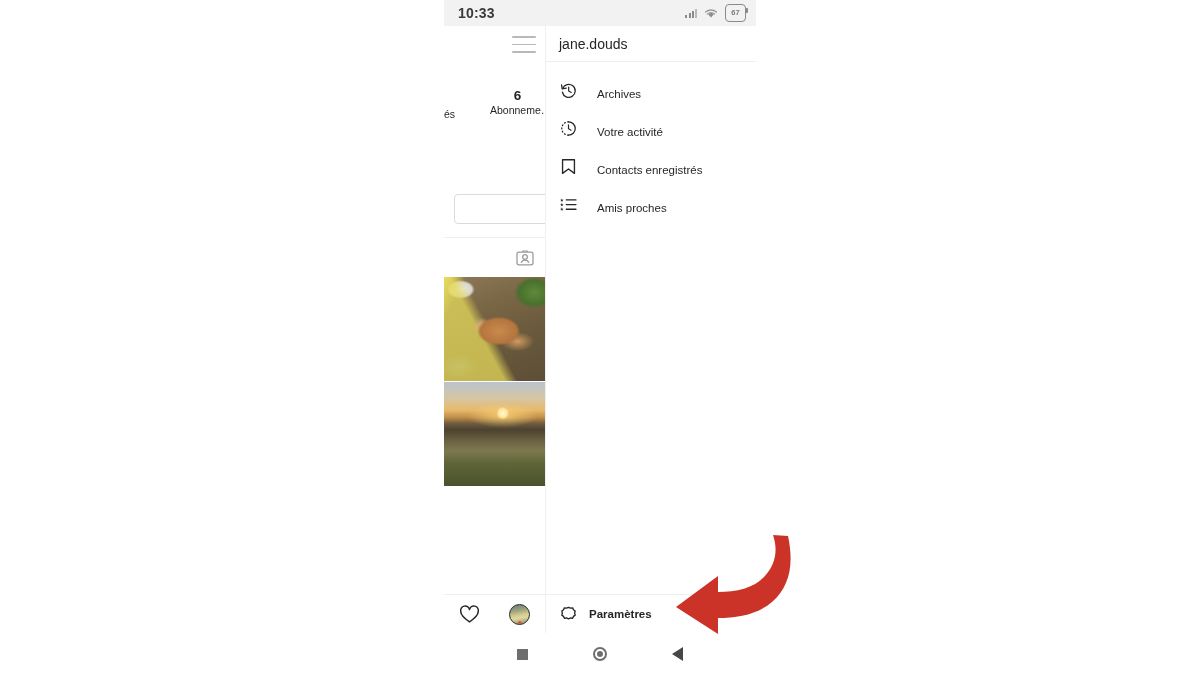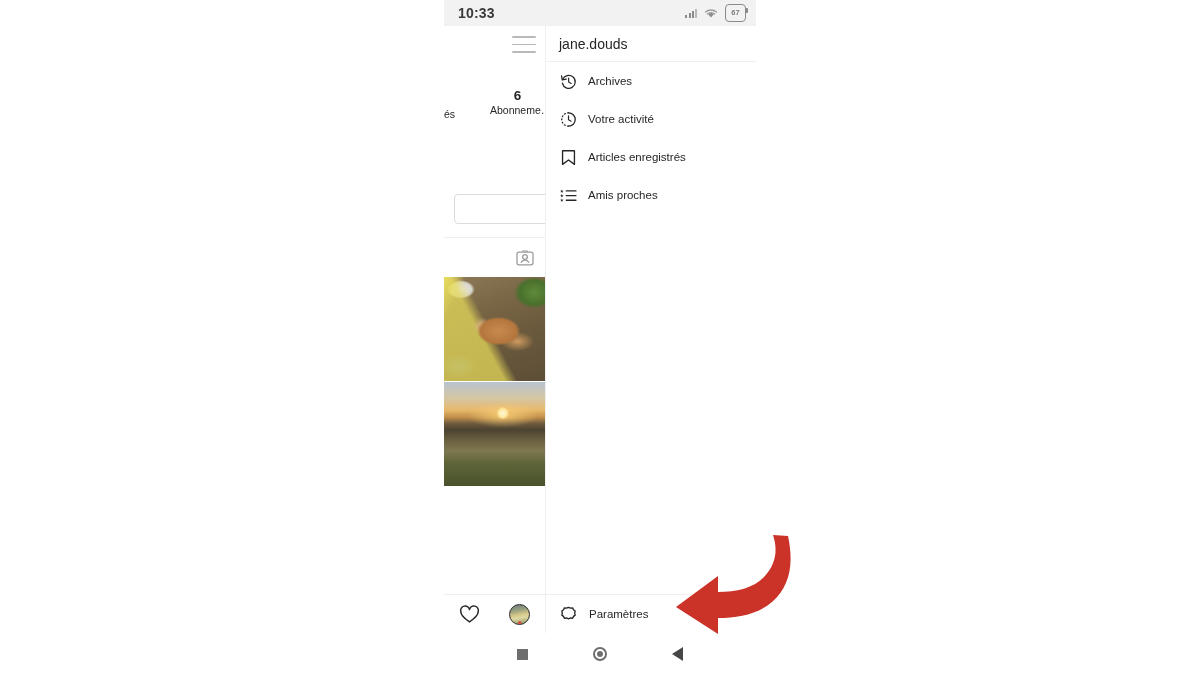--- a/index.html
+++ b/index.html
@@ -99,29 +99,29 @@
   #drawer {
     position:absolute; left:101px; top:26px; width:211px; height:607px;
     background:#ffffff; border-left:1px solid #efefef;
   }
   #drawer-header {
     height:36px; display:flex; align-items:center; padding-left:13px;
     border-bottom:1px solid #efefef;
   }
   #drawer-username { font-size:14px; color:#262626; }
   .menu-item {
-    height:38px; display:flex; align-items:center; padding-left:13px; gap:10px;
+    height:38px; display:flex; align-items:flex-end; padding-left:13px; gap:19px;
     cursor:pointer; background:transparent;
   }
   .menu-label { font-size:11.5px; color:#262626; white-space:nowrap; }
   .mi-icon { width:19px; height:19px; flex:0 0 19px; display:block; }
   #drawer-settings {
     position:absolute; left:0; bottom:0; width:211px; height:39px;
     border-top:1px solid #efefef; display:flex; align-items:center;
-    padding-left:13px; gap:11px; background:#fff; cursor:pointer;
+    padding-left:13px; gap:11px; background:#fff; cursor:pointer;font-weight:bold;
   }
 
   
   #appnav {
     position:absolute; left:0; bottom:0; width:101px; height:39px;
     border-top:1px solid #efefef; display:flex; align-items:center;
     justify-content:space-around; background:#fff;
   }
   #avatar {
     width:21px; height:21px; border-radius:50%;
@@ -239,21 +239,21 @@
           <path d="M12 7.3 v4.9 l3.2 1.9" fill="none" stroke="#262626" stroke-width="1.5" stroke-linecap="round"></path>
         </svg>
         <span class="menu-label">Votre activité</span>
       </div>
 
 
       <div class="menu-item">
         <svg class="mi-icon" viewBox="0 0 24 24">
           <path d="M4.5 3.5 h15 v17.2 l-7.5-5.6 -7.5 5.6 Z" fill="none" stroke="#262626" stroke-width="1.7" stroke-linejoin="round"></path>
         </svg>
-        <span class="menu-label">Articles enregistrés</span>
+        <span class="menu-label">Contacts enregistrés</span>
       </div>
 
       <div class="menu-item">
         <svg class="mi-icon" viewBox="0 0 24 24">
           <path d="M3.6 4.2 l.55 1.7 h1.75 l-1.42 1.05 .55 1.7 -1.43-1.05 -1.43 1.05 .55-1.7 -1.42-1.05 h1.75 Z" fill="#262626"></path>
           <path d="M3.6 9.9 l.55 1.7 h1.75 l-1.42 1.05 .55 1.7 -1.43-1.05 -1.43 1.05 .55-1.7 -1.42-1.05 h1.75 Z" fill="#262626"></path>
           <path d="M3.6 15.6 l.55 1.7 h1.75 l-1.42 1.05 .55 1.7 -1.43-1.05 -1.43 1.05 .55-1.7 -1.42-1.05 h1.75 Z" fill="#262626"></path>
           <path d="M9.2 6.2 H21.4 M9.2 12.1 H21.4 M9.2 18.0 H21.4" stroke="#262626" stroke-width="1.7" stroke-linecap="round"></path>
         </svg>
         <span class="menu-label">Amis proches</span>

